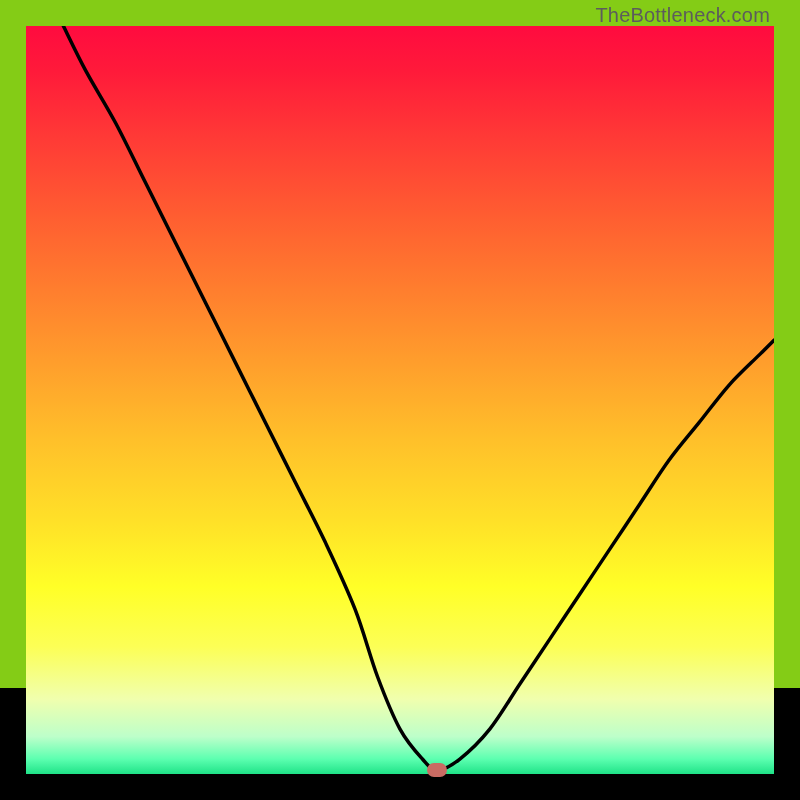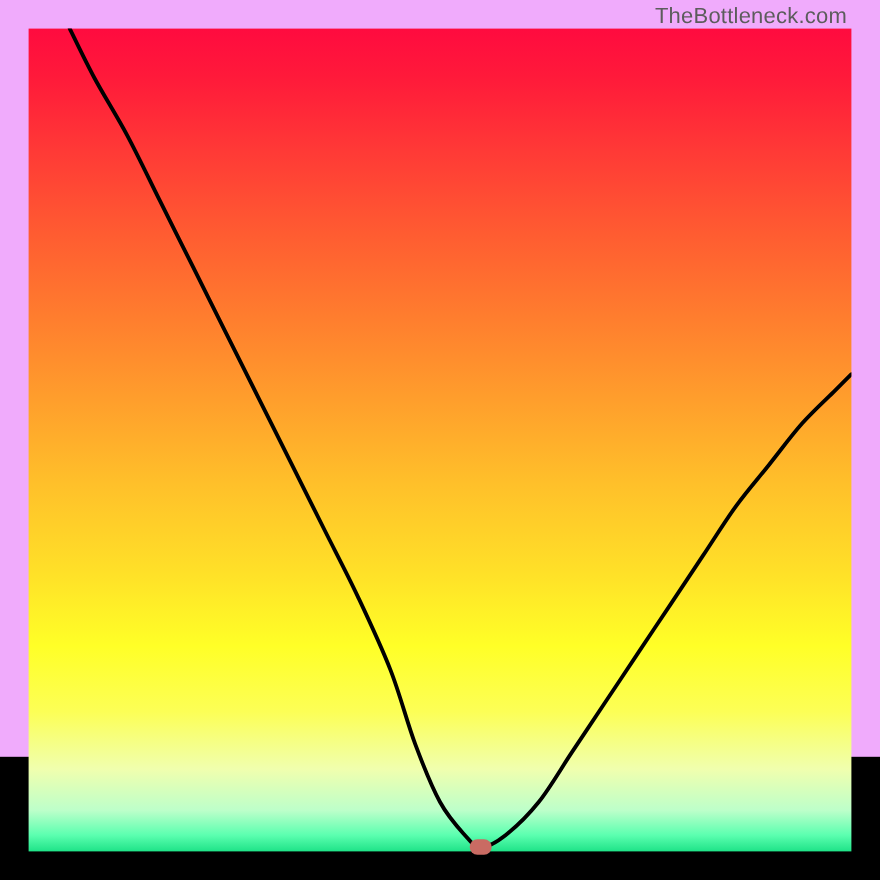--- a/index.html
+++ b/index.html
@@ -8,21 +8,21 @@
     width: 800px;
     height: 800px;
     overflow: hidden;
     background: #000;
     font-family: Arial, Helvetica, sans-serif;
   }
   .frame {
     position: relative;
     width: 800px;
     height: 688px;
-    background: #f0abfc;
+    background: #84cc16;
   }
   .plot {
     position: absolute;
     left: 26px;
     top: 26px;
     width: 748px;
     height: 748px;
     background: linear-gradient(
       to bottom,
       #ff0b3f 0%,

